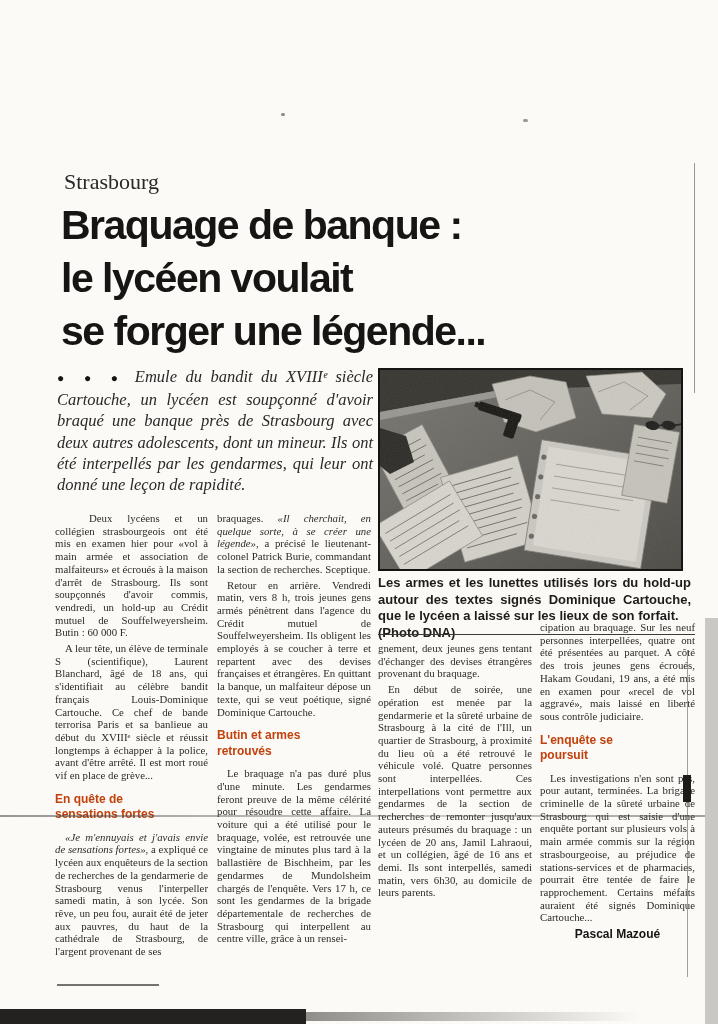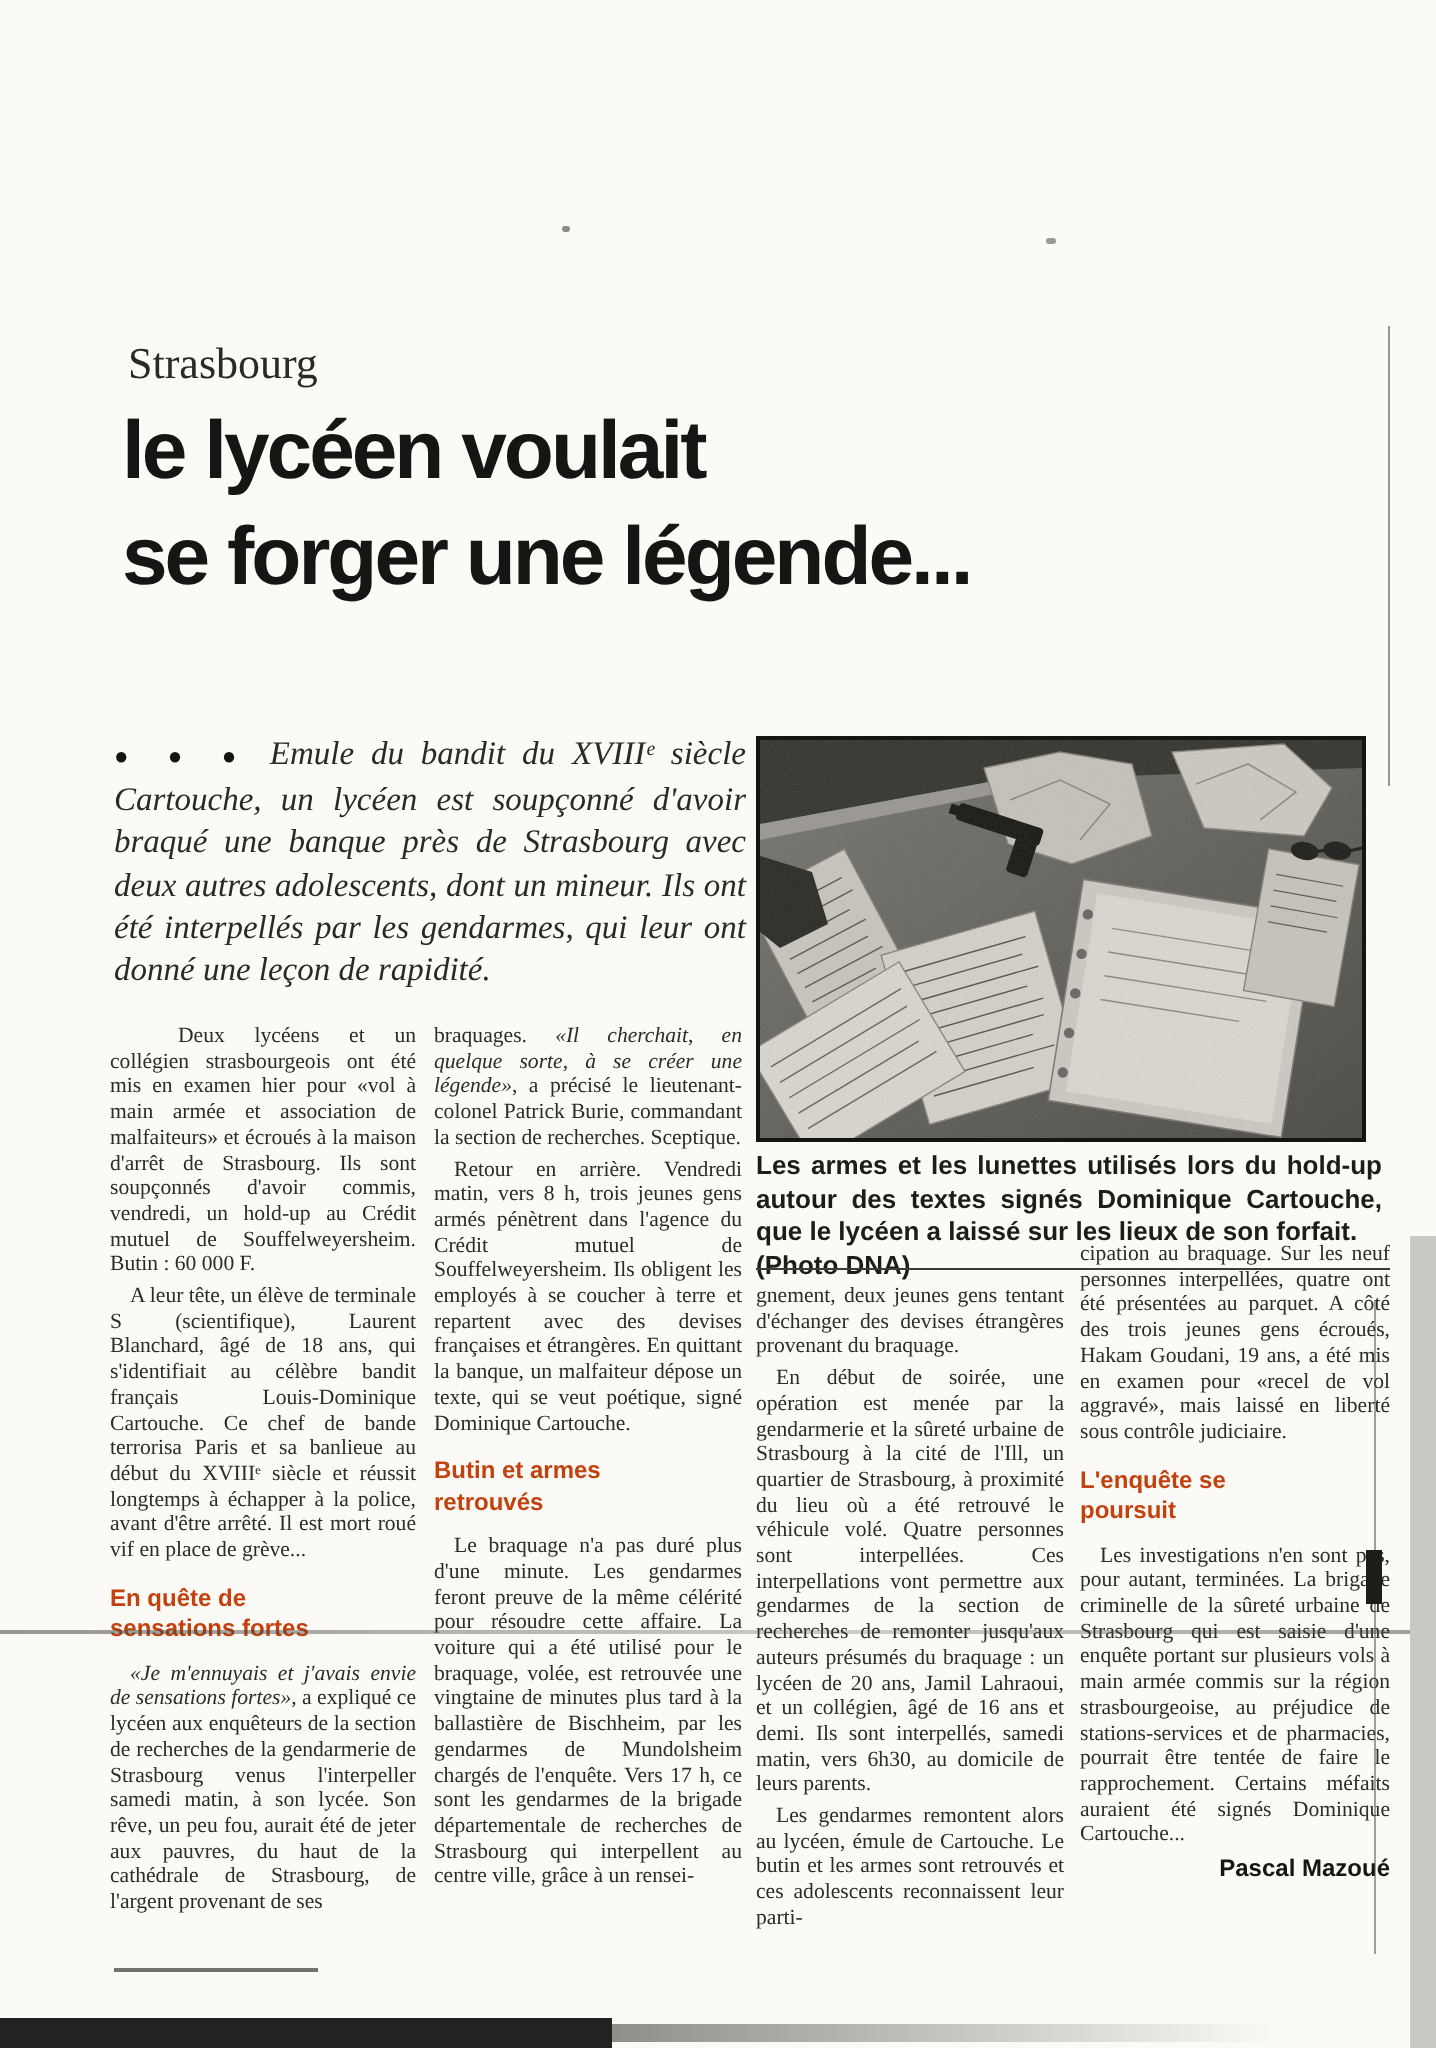--- a/index.html
+++ b/index.html
@@ -35,21 +35,21 @@
   .caption-rule{position:absolute;left:378px;top:634px;width:317px;height:1px;background:#3c3b38;}
   
   .col{position:absolute;}
   .col p{margin:0 0 3px;font-size:10.8px;line-height:12.7px;text-align:justify;color:#2c2b28;}
   .col p em{font-style:italic;}
   .indent{text-indent:10px;}
   .indent-lg{text-indent:34px;}
   .col h3{font-family:"Liberation Sans",sans-serif;font-weight:700;font-size:12px;
     line-height:15.5px;margin:10px 0 8px;color:#c2410c;}
   .byline{font-family:"Liberation Sans",sans-serif;font-weight:700;font-size:12px;
-    text-align:right;margin-top:2px;color:#161513;}
+    text-align:center;margin-top:2px;color:#161513;}
   
   .fold-line{position:absolute;left:0;top:815px;width:718px;height:2px;
     background:linear-gradient(90deg,rgba(70,68,64,.55),rgba(70,68,64,.25) 60%,rgba(70,68,64,.5));}
   .vline-top{position:absolute;left:694px;top:163px;width:1px;height:230px;background:rgba(85,83,80,.6);}
   .vline-bottom{position:absolute;left:687px;top:650px;width:1px;height:327px;background:rgba(85,83,80,.55);}
   .edge-blob{position:absolute;left:683px;top:775px;width:8px;height:27px;background:#1d1c1a;}
   .edge-band{position:absolute;left:705px;top:618px;width:13px;height:406px;background:#c9c8c4;}
   .rule-bottom-left{position:absolute;left:57px;top:984px;width:102px;height:2px;background:rgba(70,68,64,.75);}
   .bottom-bar-dark{position:absolute;left:0;top:1009px;width:306px;height:15px;background:#232220;}
   .bottom-bar-light{position:absolute;left:306px;top:1012px;width:334px;height:9px;
@@ -59,20 +59,21 @@
 </style>
 </head>
 <body>
 
 <div class="page">
 
   <div class="vline-top"></div>
 
   <div class="kicker">Strasbourg</div>
   <div class="headline">
+    <div>Braquage de banque :</div>
     <div>le lycéen voulait</div>
     <div>se forger une légende...</div>
   </div>
 
   <div class="lead">
     <span class="bullets">● ● ●</span><em> Emule du bandit du XVIIIᵉ siècle Cartouche, un lycéen est soupçonné d'avoir braqué une banque près de Strasbourg avec deux autres adolescents, dont un mineur. Ils ont été interpellés par les gendarmes, qui leur ont donné une leçon de rapidité.</em>
   </div>
 
   <div class="photo">
     <svg width="301" height="199" viewBox="0 0 301 199">
@@ -194,21 +195,20 @@
   <div class="col" style="left:217px;top:512px;width:154px;">
     <p><span>braquages. </span><em>«Il cherchait, en quelque sorte, à se créer une légende»</em><span>, a précisé le lieutenant-colonel Patrick Burie, commandant la section de recherches. Sceptique.</span></p>
     <p class="indent">Retour en arrière. Vendredi matin, vers 8 h, trois jeunes gens armés pénètrent dans l'agence du Crédit mutuel de Souffelweyersheim. Ils obligent les employés à se coucher à terre et repartent avec des devises françaises et étrangères. En quittant la banque, un malfaiteur dépose un texte, qui se veut poétique, signé Dominique Cartouche.</p>
     <h3 style="max-width:112px;">Butin et armes retrouvés</h3>
     <p class="indent">Le braquage n'a pas duré plus d'une minute. Les gendarmes feront preuve de la même célérité pour résoudre cette affaire. La voiture qui a été utilisé pour le braquage, volée, est retrouvée une vingtaine de minutes plus tard à la ballastière de Bischheim, par les gendarmes de Mundolsheim chargés de l'enquête. Vers 17 h, ce sont les gendarmes de la brigade départementale de recherches de Strasbourg qui interpellent au centre ville, grâce à un rensei-</p>
   </div>
 
   <div class="col" style="left:378px;top:642px;width:154px;">
     <p>gnement, deux jeunes gens tentant d'échanger des devises étrangères provenant du braquage.</p>
     <p class="indent">En début de soirée, une opération est menée par la gendarmerie et la sûreté urbaine de Strasbourg à la cité de l'Ill, un quartier de Strasbourg, à proximité du lieu où a été retrouvé le véhicule volé. Quatre personnes sont interpellées. Ces interpellations vont permettre aux gendarmes de la section de recherches de remonter jusqu'aux auteurs présumés du braquage : un lycéen de 20 ans, Jamil Lahraoui, et un collégien, âgé de 16 ans et demi. Ils sont interpellés, samedi matin, vers 6h30, au domicile de leurs parents.</p>
-    <p class="indent">Les gendarmes remontent alors au lycéen, émule de Cartouche. Le butin et les armes sont retrouvés et ces adolescents reconnaissent leur parti-</p>
   </div>
 
   <div class="col" style="left:540px;top:621px;width:155px;">
     <p>cipation au braquage. Sur les neuf personnes interpellées, quatre ont été présentées au parquet. A côté des trois jeunes gens écroués, Hakam Goudani, 19 ans, a été mis en examen pour «recel de vol aggravé», mais laissé en liberté sous contrôle judiciaire.</p>
     <h3 style="max-width:100px;">L'enquête se poursuit</h3>
     <p class="indent">Les investigations n'en sont pas, pour autant, terminées. La brigade criminelle de la sûreté urbaine de Strasbourg qui est saisie d'une enquête portant sur plusieurs vols à main armée commis sur la région strasbourgeoise, au préjudice de stations-services et de pharmacies, pourrait être tentée de faire le rapprochement. Certains méfaits auraient été signés Dominique Cartouche...</p>
     <div class="byline">Pascal Mazoué</div>
   </div>
 
   <div class="fold-line"></div>

